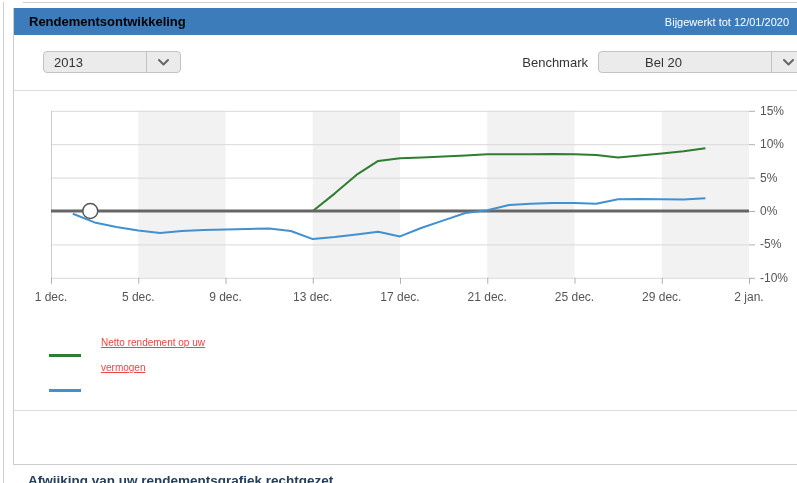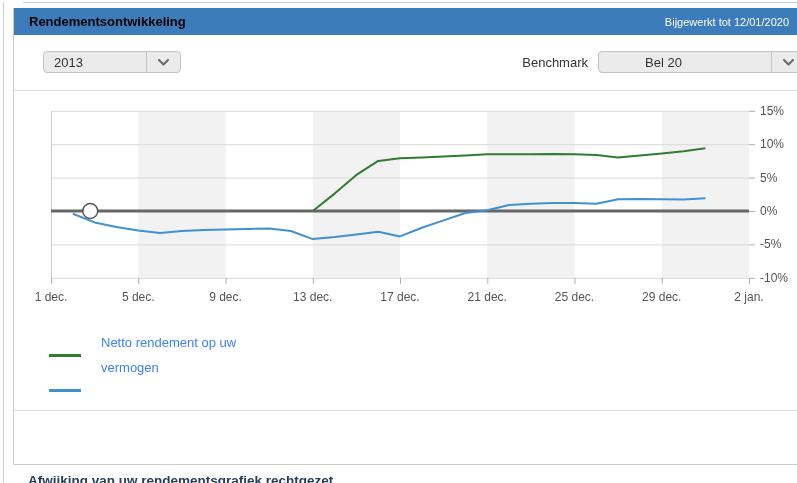--- a/index.html
+++ b/index.html
@@ -42,21 +42,21 @@
   }
   .divider{position:absolute;left:0;right:0;height:1px;background:#ddd;}
   #divider-controls{top:82px;}
   #divider-legend{top:402px;}
 
   #chart-svg{position:absolute;left:0;top:84px;}
 
   .legend{position:absolute;left:35px;top:322px;}
   .legend-row{display:flex;align-items:center;margin-bottom:9px;cursor:pointer;}
   .legend-swatch{width:32px;height:3px;margin-right:20px;flex:0 0 32px;}
-  .legend-text{font-size:13px;color:#3b82f6;line-height:25px;white-space:pre-line;}
+  .legend-text{font-size:10px;color:#ef4444;line-height:25px;white-space:pre-line;text-decoration:underline;}
 
   .more-info-btn{
     position:absolute;left:15px;top:419px;
     padding:4px 14px 5px 14px;
     background:linear-gradient(#f3f3f3,#e3e3e3);
     border:1px solid #b3b3b3;border-radius:4px;
     font-size:13px;font-weight:bold;color:#333;
     font-family:"Liberation Sans","DejaVu Sans",sans-serif;
     cursor:pointer;
   }

